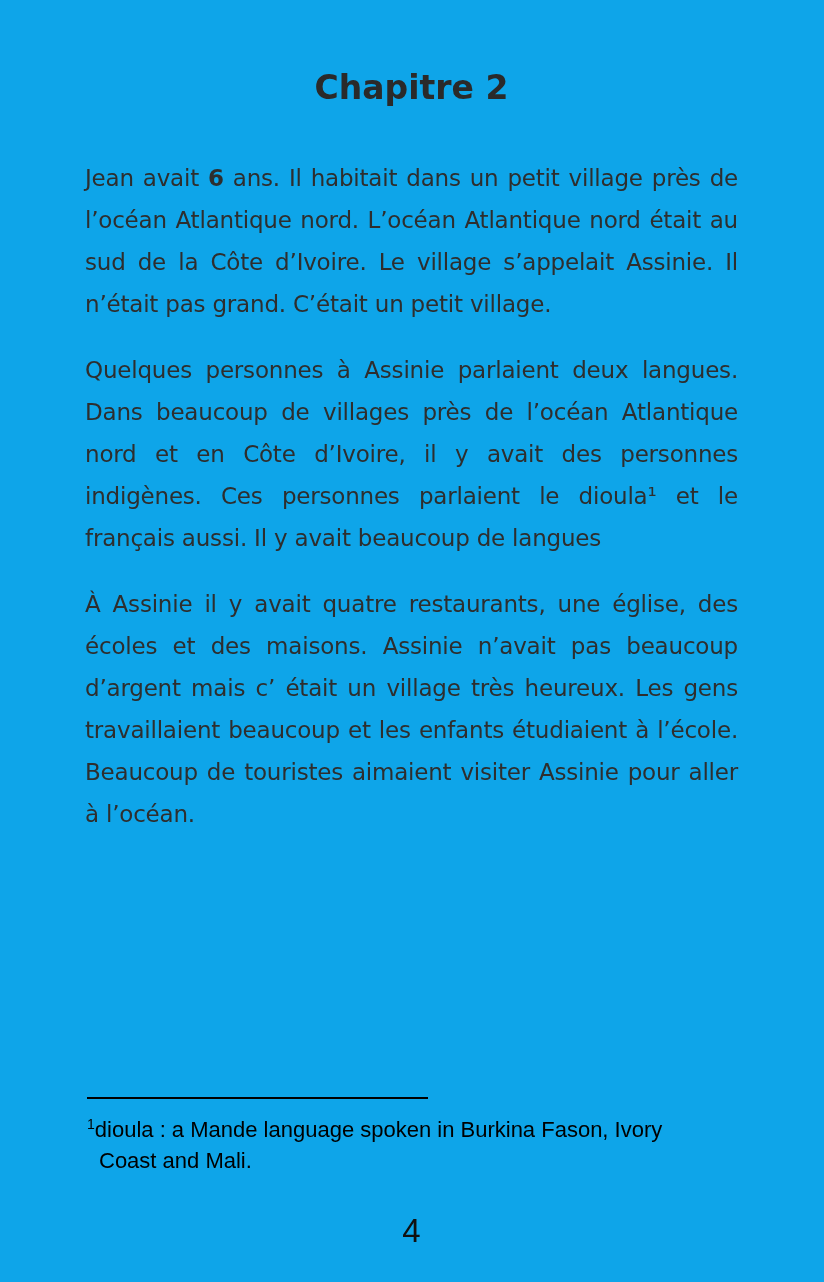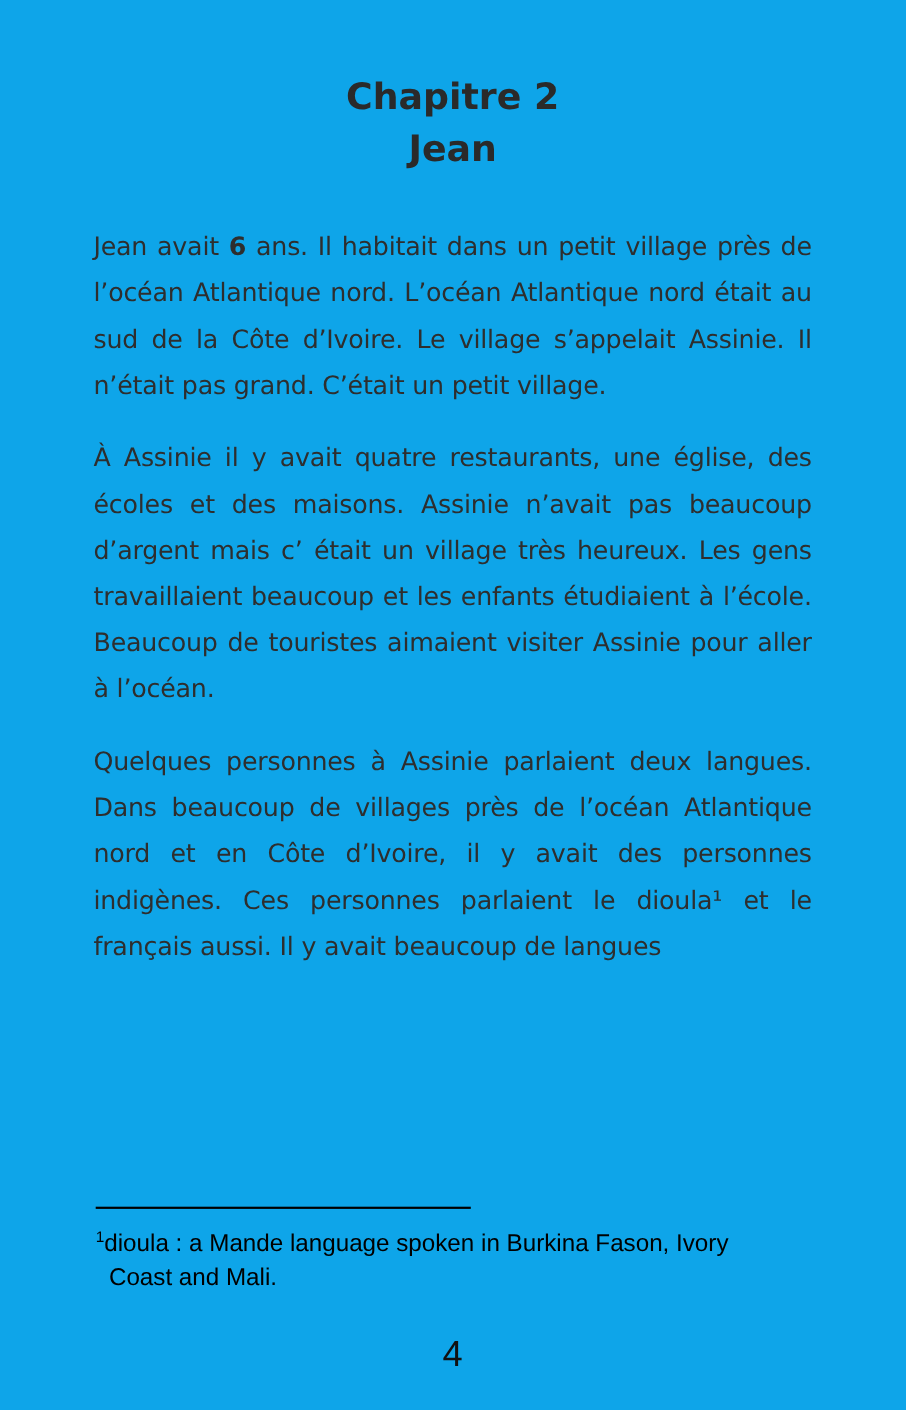--- a/index.html
+++ b/index.html
@@ -75,27 +75,26 @@
 </style>
 </head>
 <body>
 
 <div class="page">
 
   <div class="text-col">
 
     <div class="title-block">
       <div>Chapitre 2</div>
-      <div>Jean</div>
     </div>
 
     <div class="body-text">
       <p class="p-first"><span>Jean avait </span><span class="bold">6</span><span> ans. Il habitait dans un petit village près de l’océan Atlantique nord. L’océan Atlantique nord était au sud de la Côte d’Ivoire. Le village s’appelait Assinie. Il n’était pas grand. C’était un petit village.</span></p>
+      <p class="p-next">Quelques personnes à Assinie parlaient deux langues. Dans beaucoup de villages près de l’océan Atlantique nord et en Côte d’Ivoire, il y avait des personnes indigènes. Ces personnes parlaient le dioula¹ et le français aussi. Il y avait beaucoup de langues</p>
       <p class="p-next">À Assinie il y avait quatre restaurants, une église, des écoles et des maisons. Assinie n’avait pas beaucoup d’argent mais c’ était un village très heureux. Les gens travaillaient beaucoup et les enfants étudiaient à l’école. Beaucoup de touristes aimaient visiter Assinie pour aller à l’océan.</p>
-      <p class="p-next">Quelques personnes à Assinie parlaient deux langues. Dans beaucoup de villages près de l’océan Atlantique nord et en Côte d’Ivoire, il y avait des personnes indigènes. Ces personnes parlaient le dioula¹ et le français aussi. Il y avait beaucoup de langues</p>
     </div>
 
   </div>
 
   <div class="footnote-block">
     <div class="footnote-rule"></div>
     <div class="footnote-text"><sup>1</sup><span>dioula : a Mande language spoken in Burkina Fason, Ivory Coast and Mali.</span></div>
   </div>
 
   <div class="page-number">4</div>

